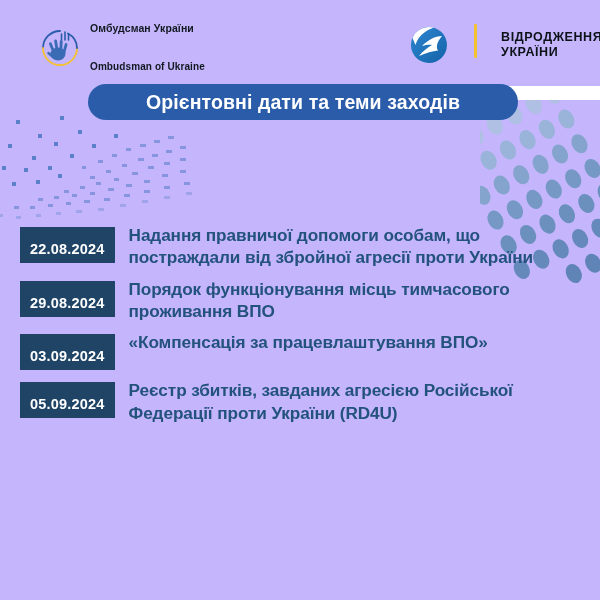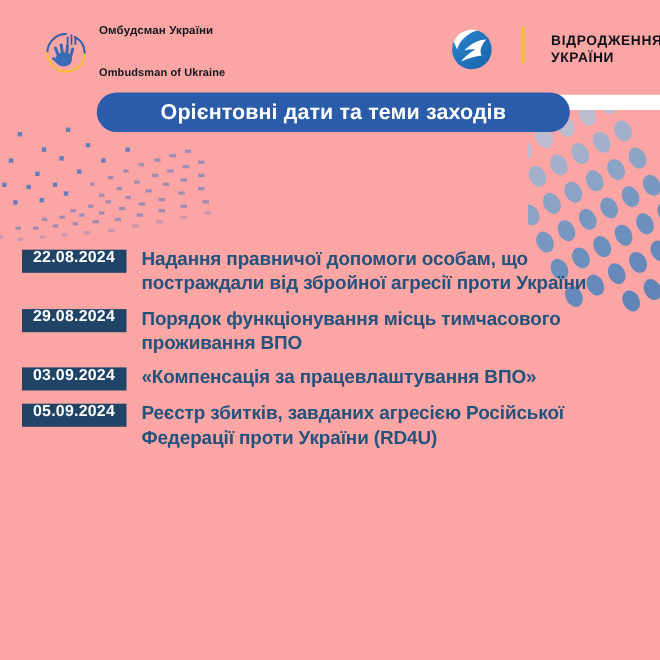--- a/index.html
+++ b/index.html
@@ -10,21 +10,21 @@
     width: 600px;
     height: 600px;
     background: #ffffff;
     font-family: "Liberation Sans", sans-serif;
     overflow: hidden;
   }
   .poster {
     position: relative;
     width: 600px;
     height: 600px;
-    background: #fca5a5;
+    background: #c4b5fd;
     overflow: hidden;
   }
 
   
   .deco-dots-left {
     position: absolute;
     left: -6px;
     top: 108px;
     width: 210px;
     height: 120px;
@@ -178,21 +178,21 @@
     margin-bottom: 9px;
     padding-left: 20px;
     box-sizing: border-box;
   }
   .entry .date-badge {
     flex: 0 0 auto;
     background: #1F4466;
     color: #ffffff;
     font-size: 14.5px;
     font-weight: bold;
-    padding: 0 10px 5px 10px;
+    padding: 15px 10px 5px 10px;
     letter-spacing: 0.2px;
     white-space: nowrap;
     line-height: 1.1;
     margin-top: 3px;
   }
   .entry .topic {
     margin-left: 14px;
     color: #23527C;
     font-size: 17.2px;
     font-weight: bold;

